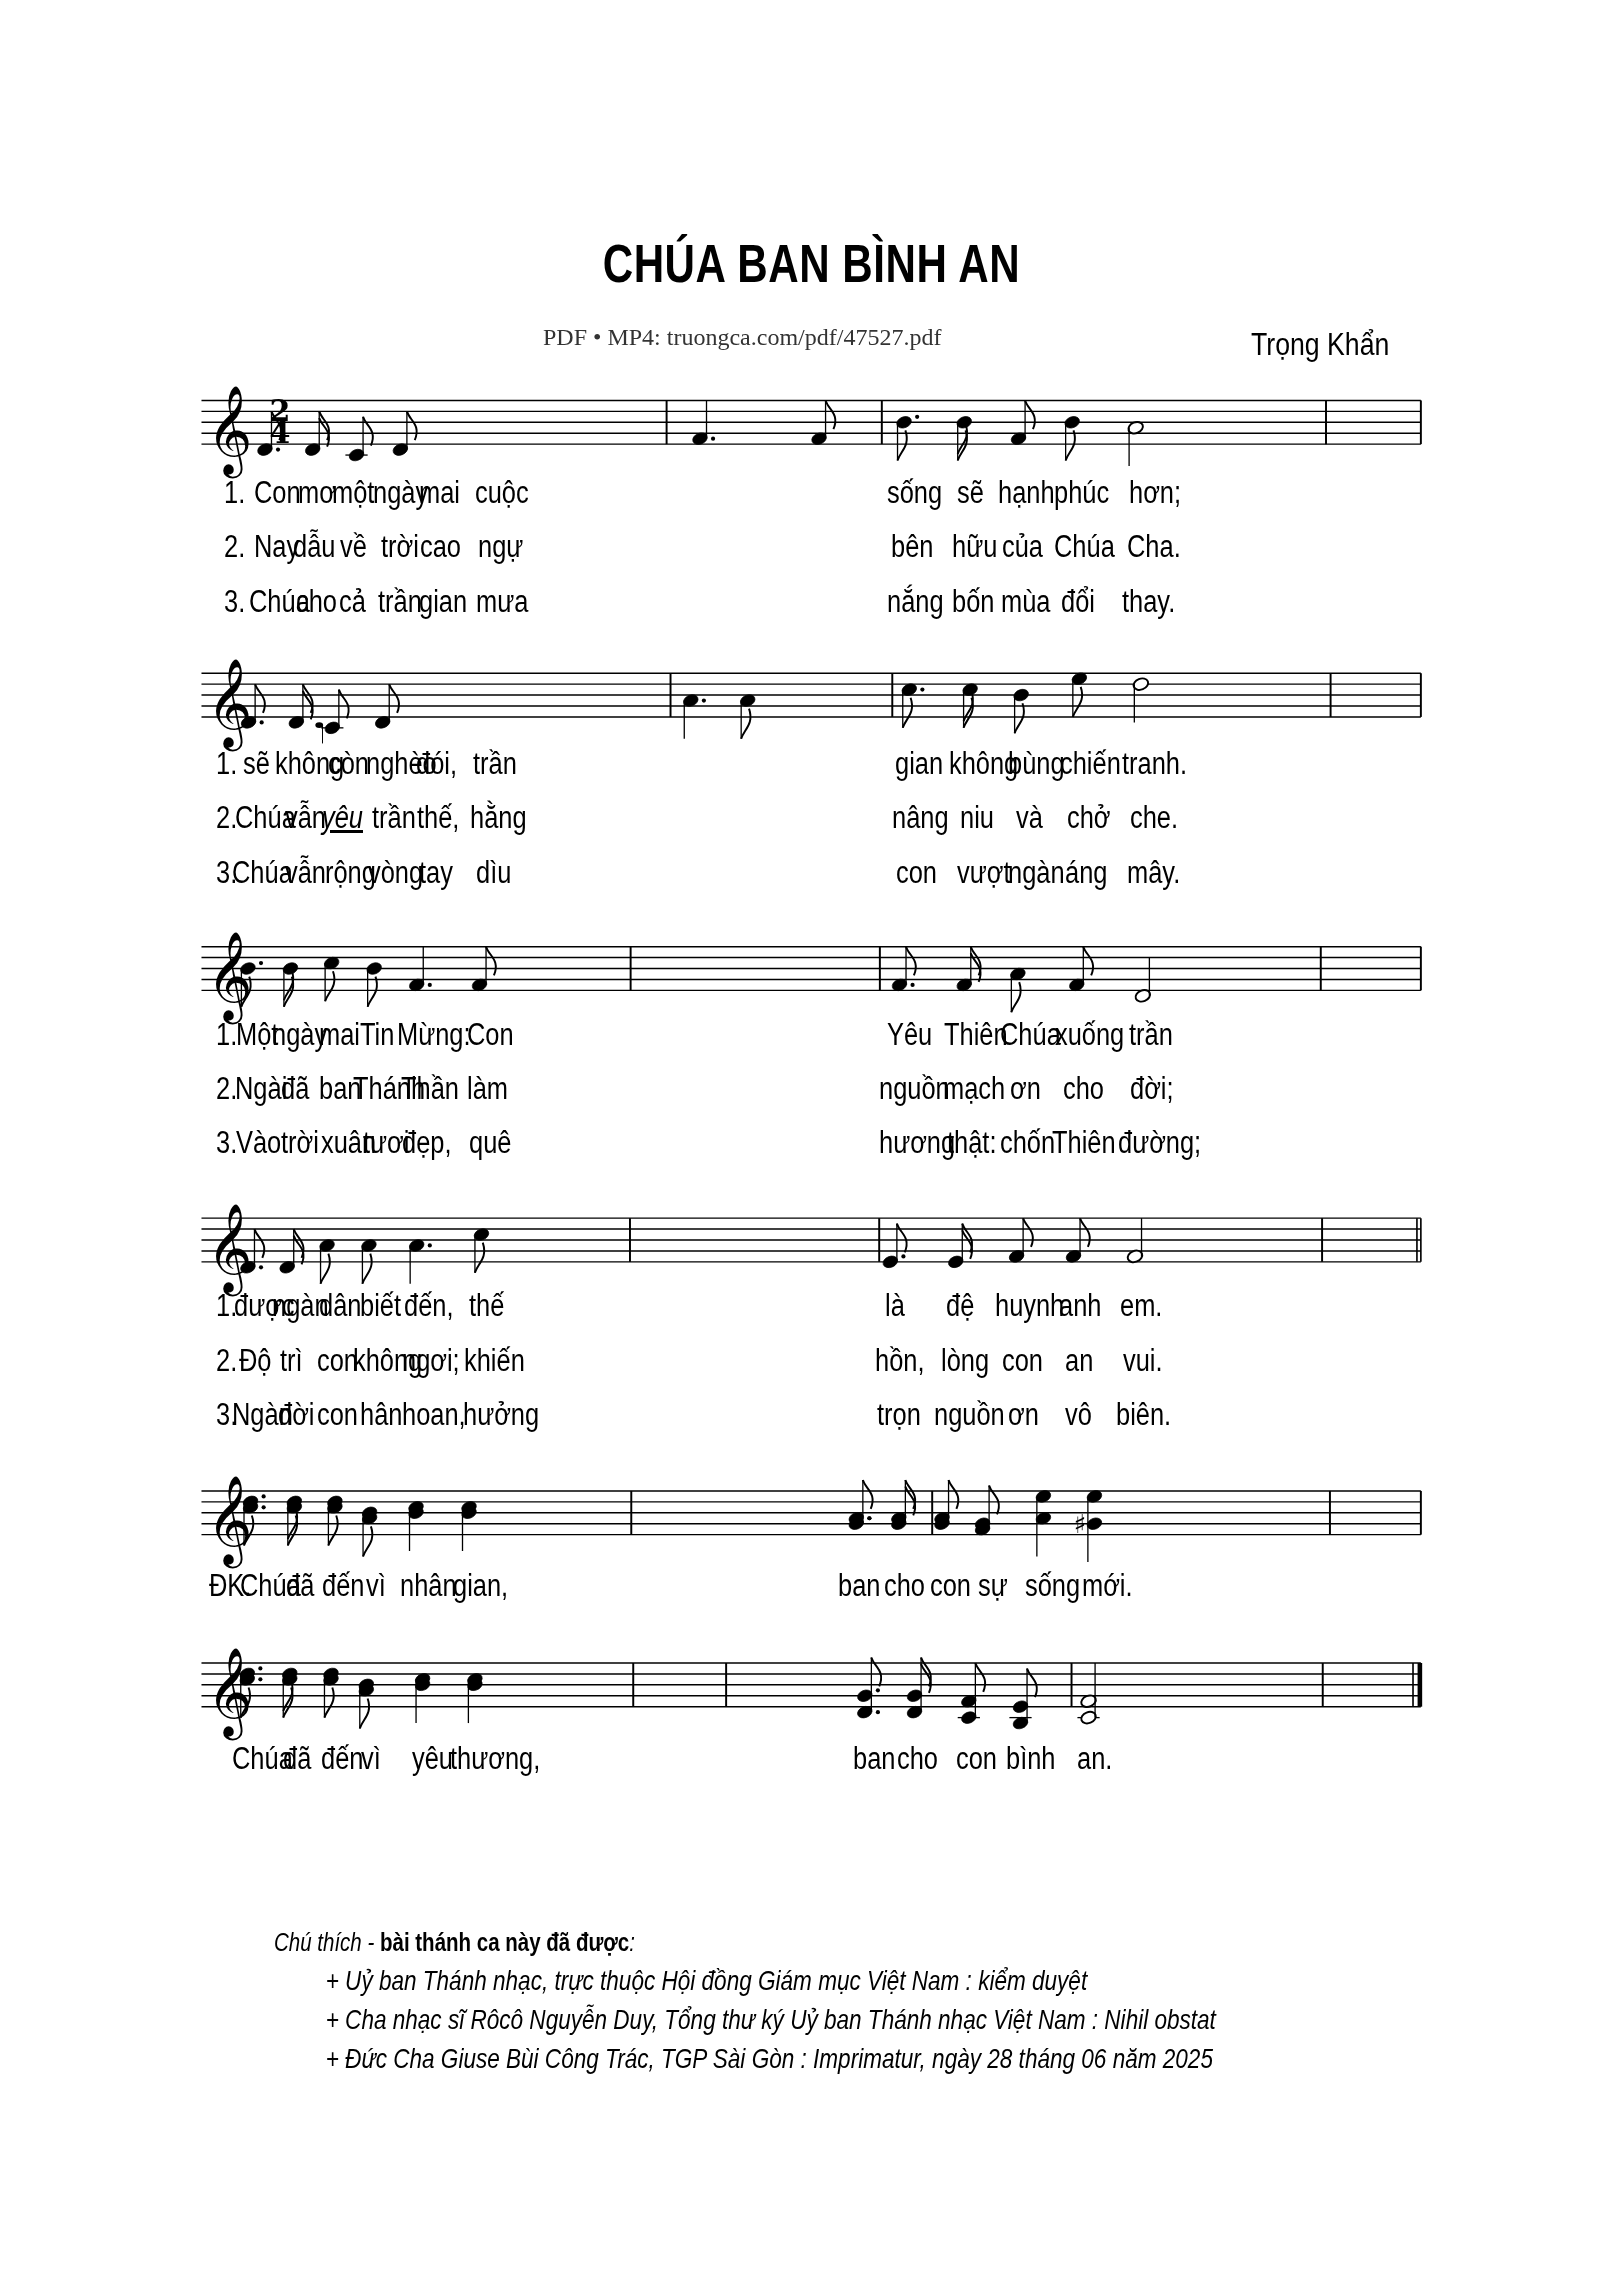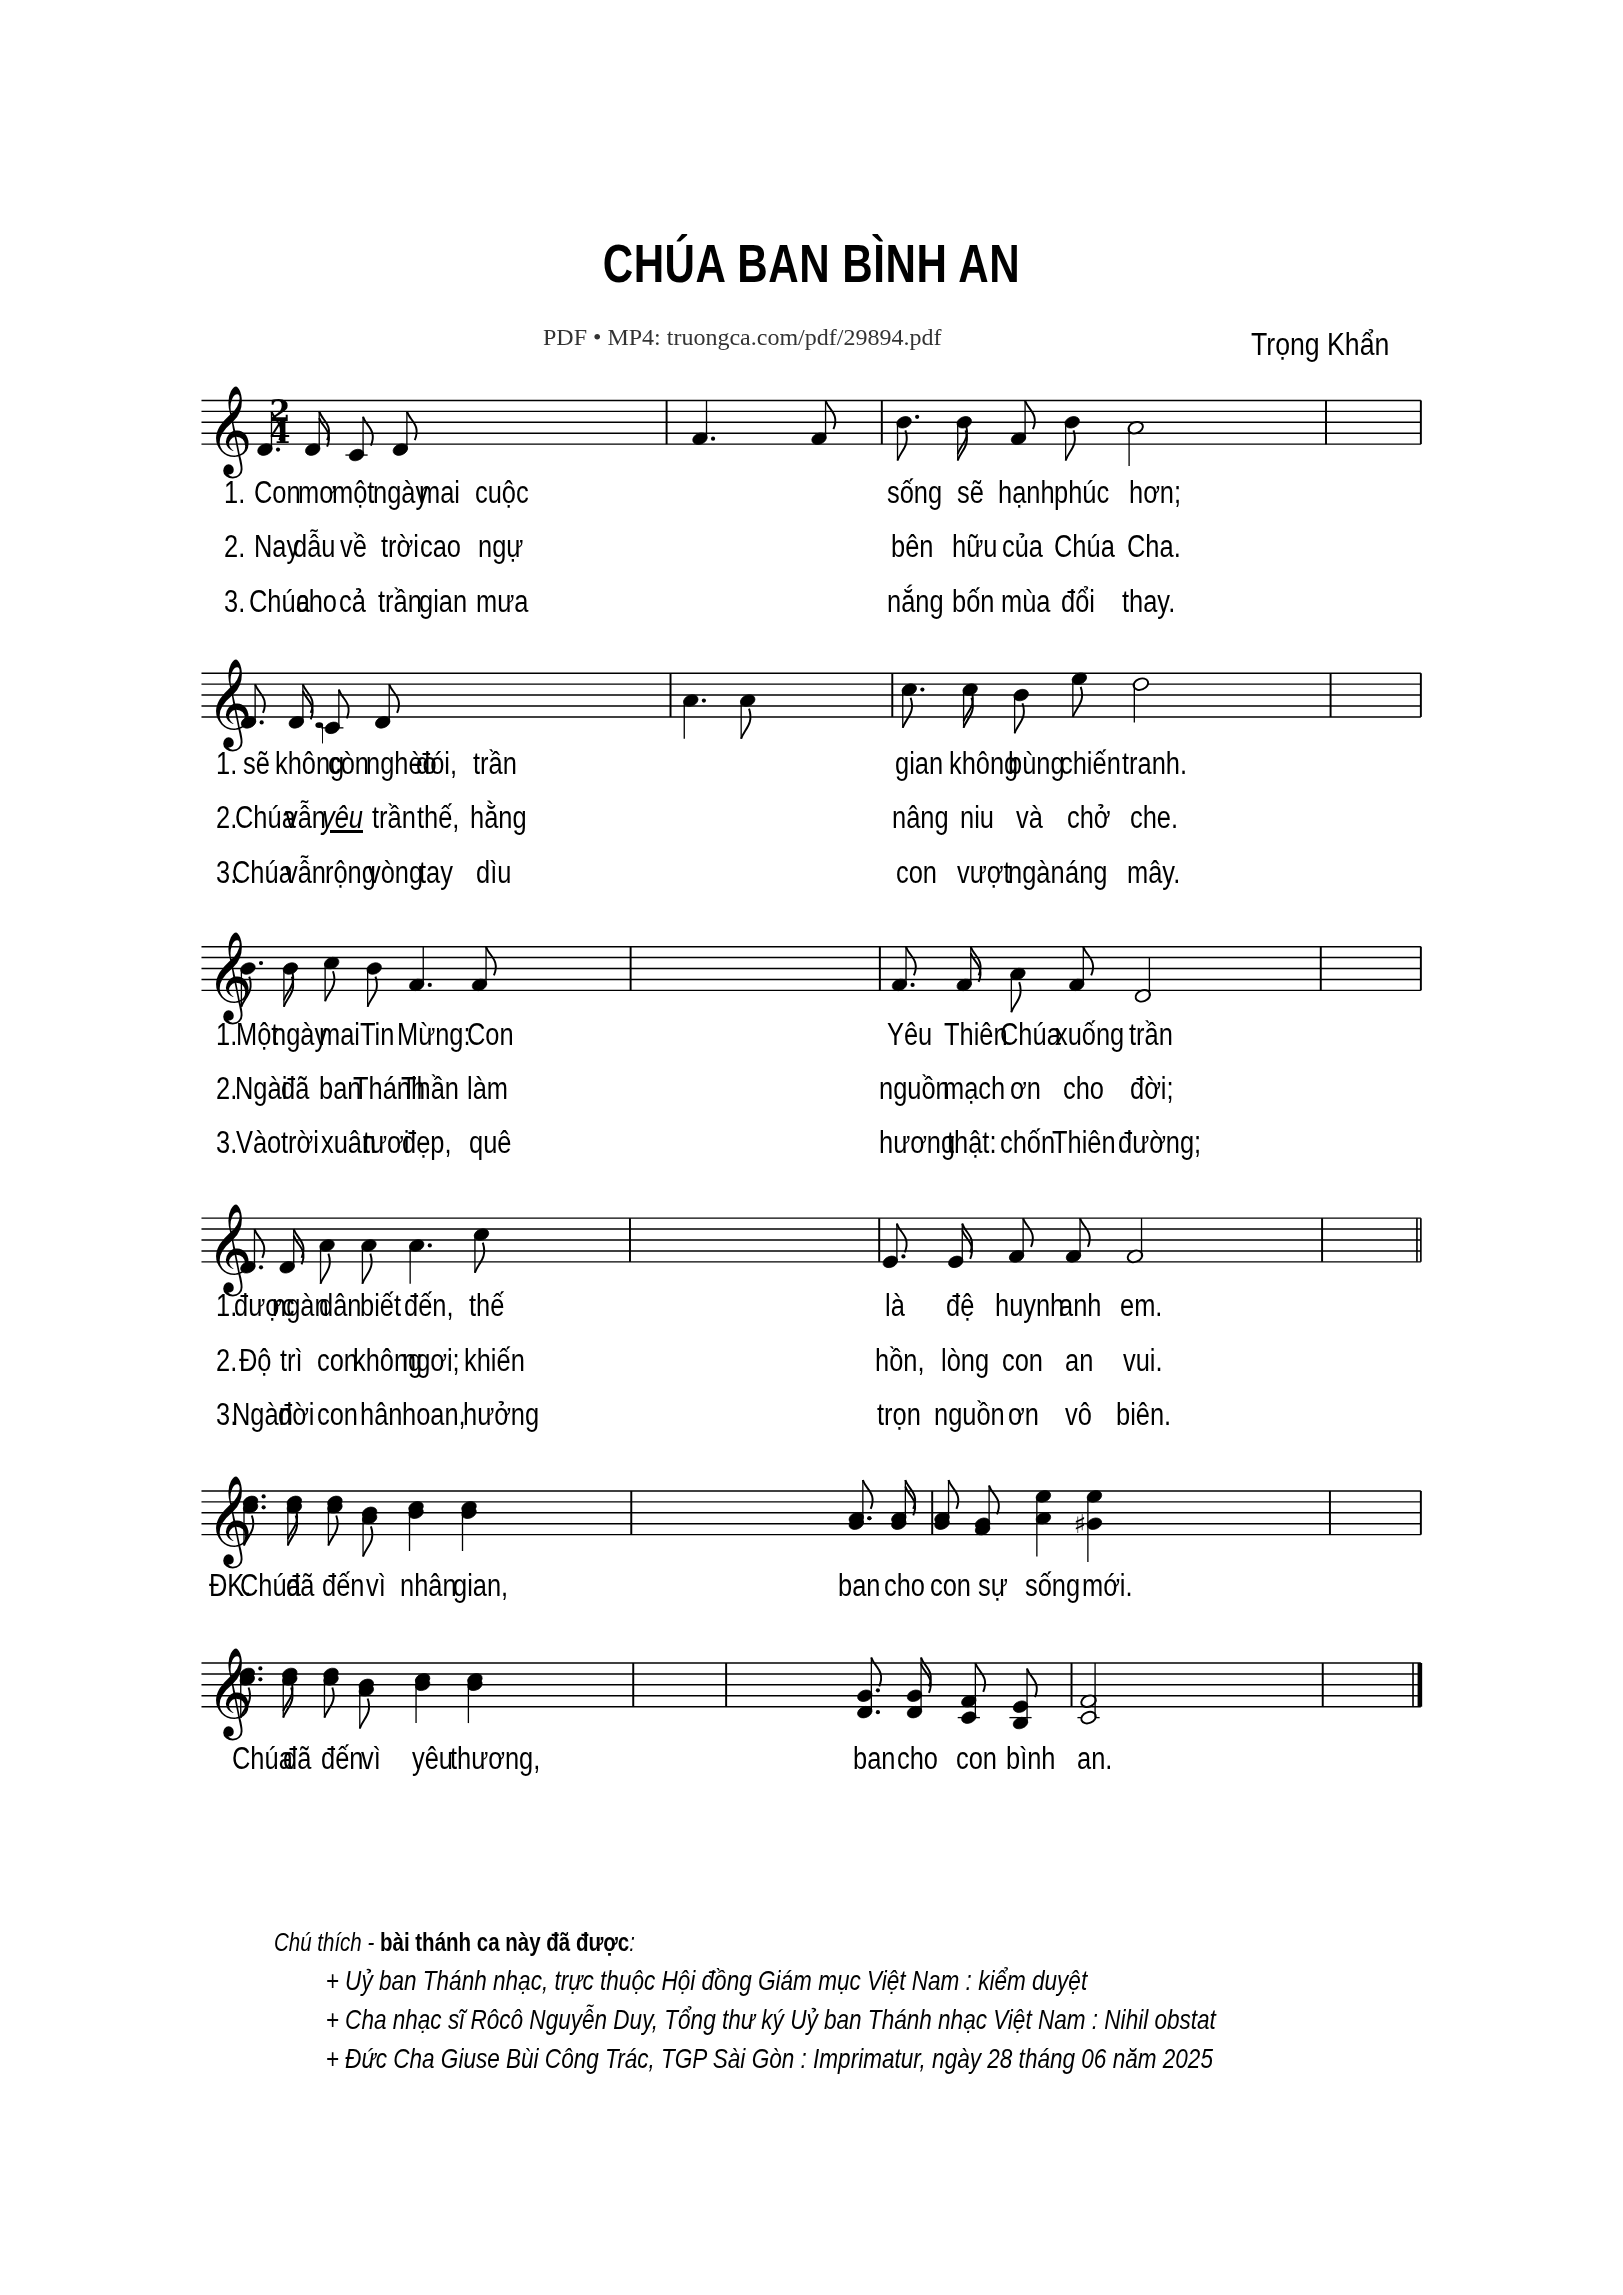--- a/index.html
+++ b/index.html
@@ -18,21 +18,21 @@
   .notes-block { position: absolute; left: 274px; top: 1930px; font-size: 25px; line-height: 1;
                  transform: scaleX(0.82); transform-origin: 0 0; }
   .notes-head { font-style: italic; white-space: nowrap; }
   .notes-head b { font-style: normal; font-weight: bold; }
   .notes-line { position: absolute; left: 63px; font-style: italic; white-space: nowrap; font-size: 27.5px; }
 </style>
 </head>
 <body>
 
 <div class="title">CHÚA BAN BÌNH AN</div>
-<div class="source">PDF • MP4: truongca.com/pdf/29894.pdf</div>
+<div class="source">PDF • MP4: truongca.com/pdf/47527.pdf</div>
 <div class="composer">Trọng Khẩn</div>
 
 <div id="score">
     <svg width="1623" height="2295" style="position: absolute; left: 0px; top: 0px;" viewBox="0 0 2481 3508">
       <line x1="308" x2="2172" y1="612" y2="612" stroke="#000" stroke-width="2.2"></line>
       <line x1="308" x2="2172" y1="628.7" y2="628.7" stroke="#000" stroke-width="2.2"></line>
       <line x1="308" x2="2172" y1="645.4" y2="645.4" stroke="#000" stroke-width="2.2"></line>
       <line x1="308" x2="2172" y1="662.1" y2="662.1" stroke="#000" stroke-width="2.2"></line>
       <line x1="308" x2="2172" y1="678.8" y2="678.8" stroke="#000" stroke-width="2.2"></line>
       <text x="316" y="696.8" font-size="118" font-family="DejaVu Sans, sans-serif">𝄞</text>

